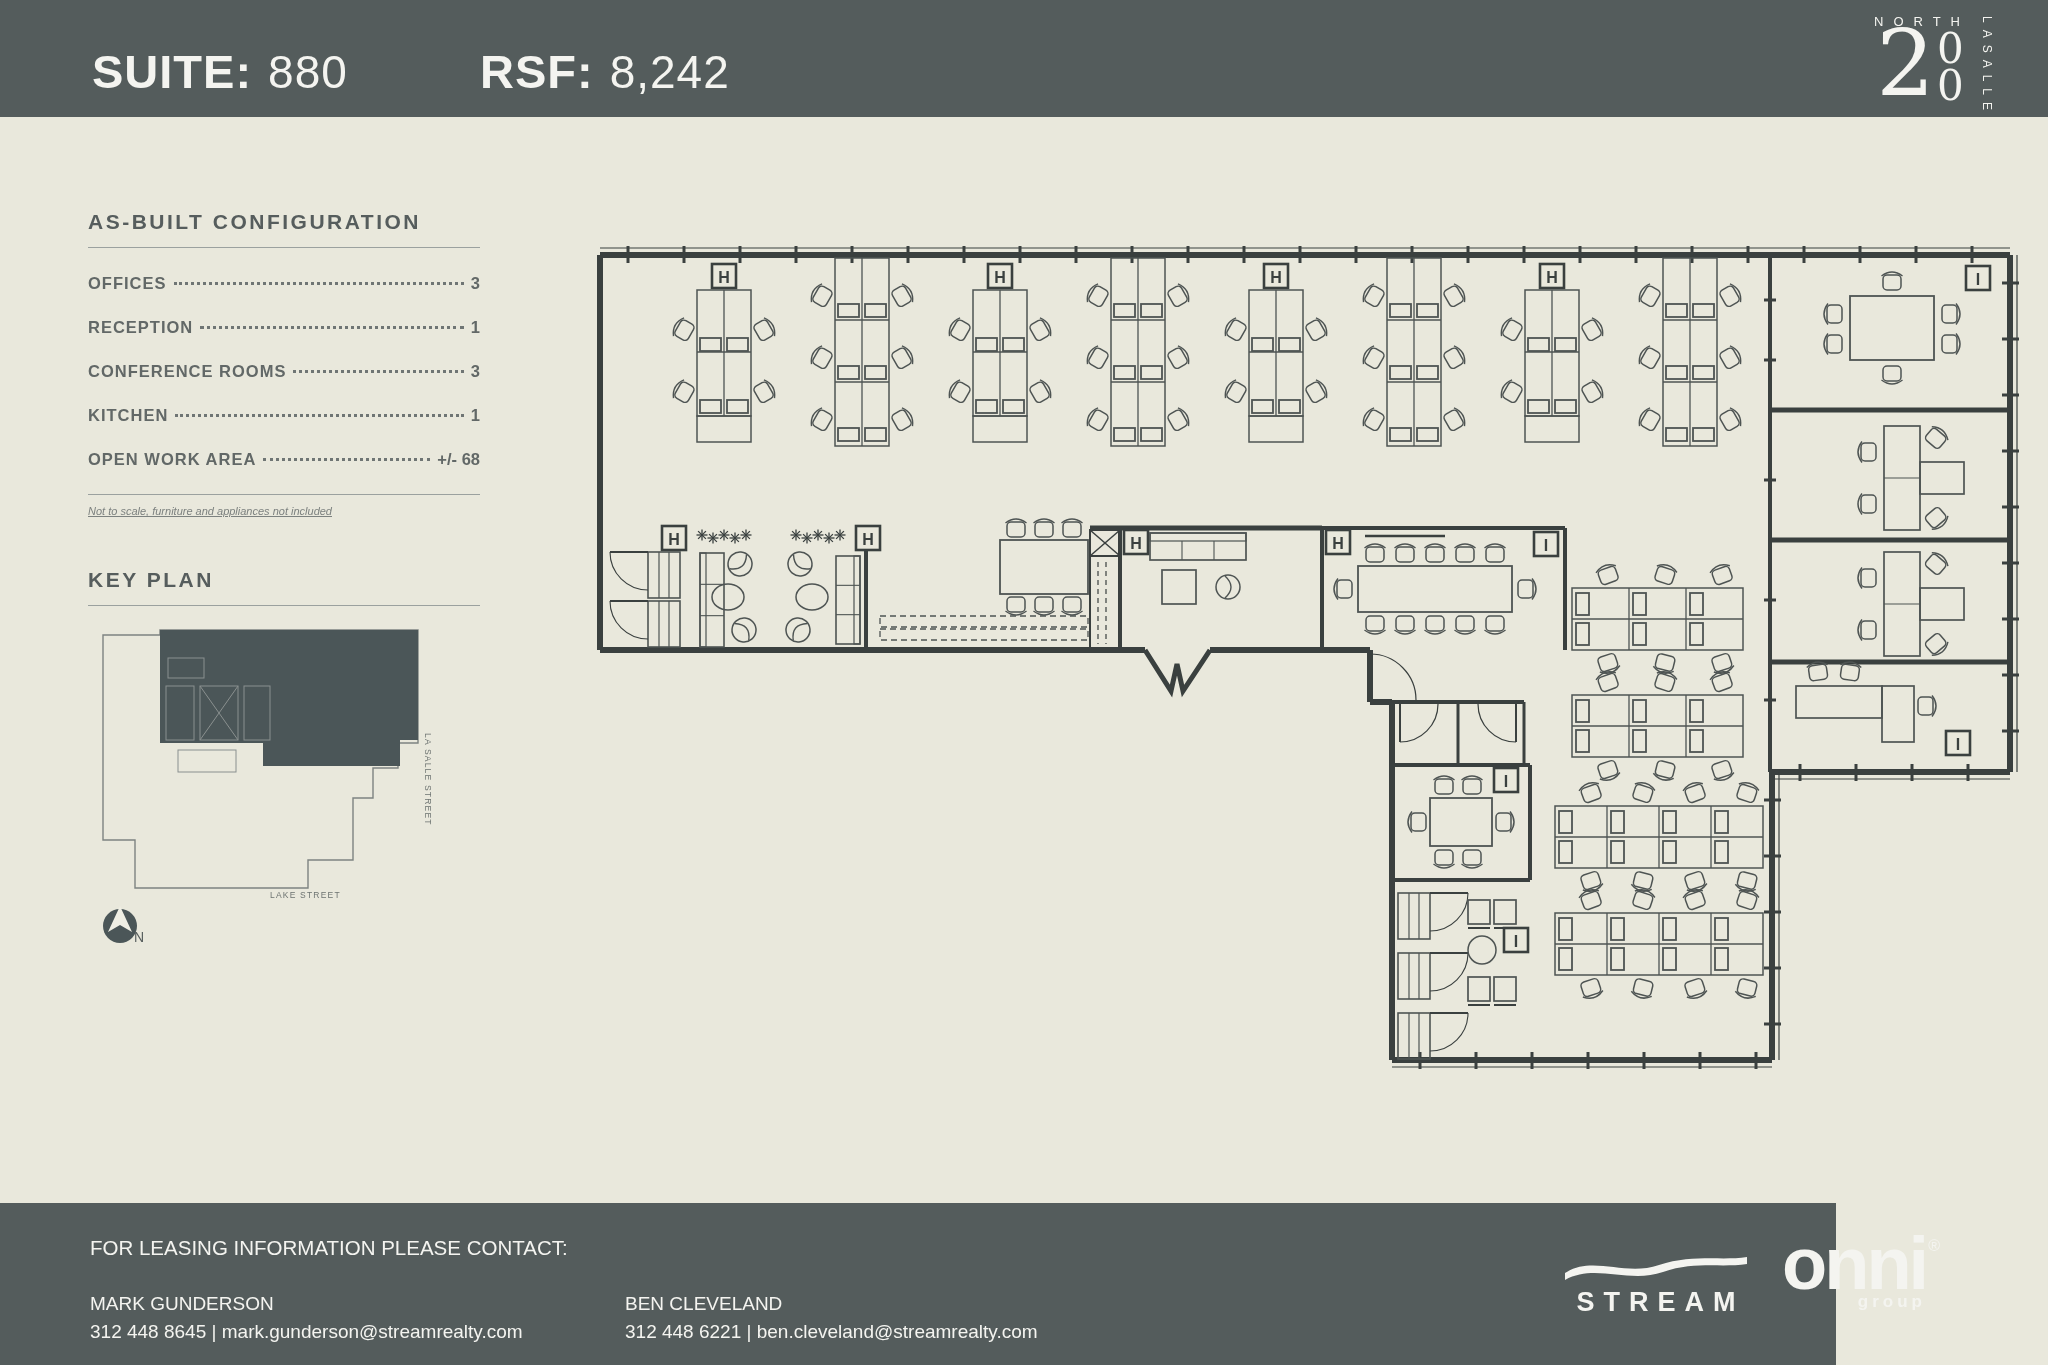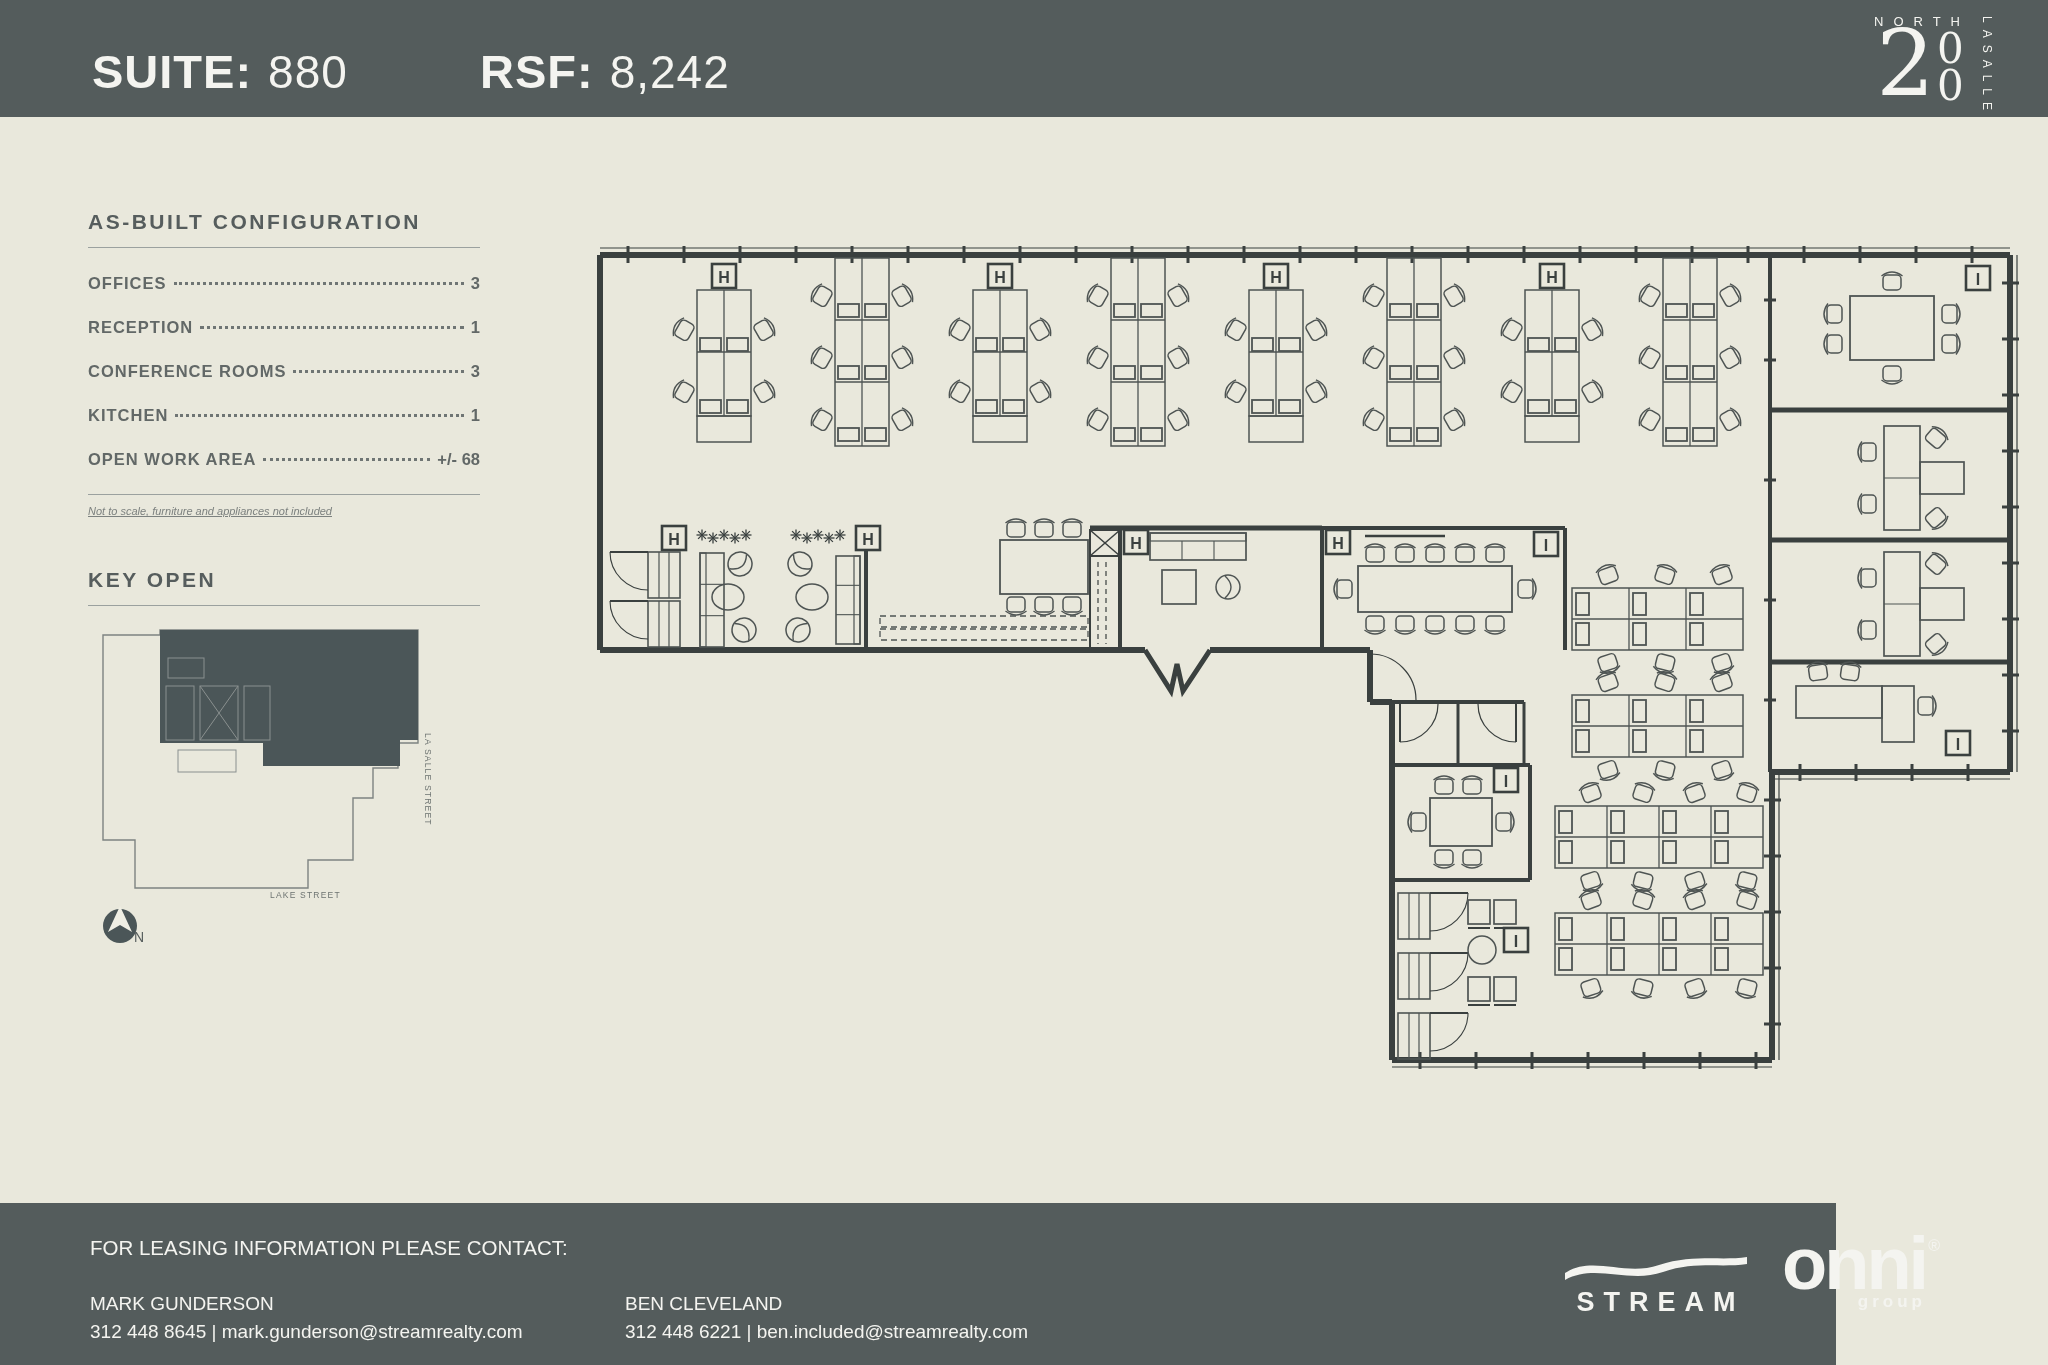--- a/index.html
+++ b/index.html
@@ -110,21 +110,21 @@
           <span class="cl">OPEN WORK AREA</span>
           <span class="dots"></span>
           <span class="cv">+/- 68</span>
         </div>
       </div>
     <hr class="rule">
     <div class="note">Not to scale, furniture and appliances not included</div>
   </section>
 
   <section id="keyplanBox">
-    <div class="side-title">KEY OPEN</div>
+    <div class="side-title">KEY PLAN</div>
     <hr class="rule">
     <svg id="kpsvg" width="392" height="390" viewBox="80 622 392 390">
 
       <path d="M95,637 L152,637 L152,632 L410,632 L410,745 L390,745 L390,770 L365,770 L365,800 L345,800 L345,862 L300,862 L300,890 L127,890 L127,842 L95,842 Z" fill="none" stroke="#7D8381" stroke-width="1.4"></path>
 
       <path d="M152,632 L410,632 L410,742 L392,742 L392,768 L255,768 L255,745 L152,745 Z" fill="#4B5658" stroke="none"></path>
 
       <g stroke="#8A908F" stroke-width="1" fill="none">
         <rect x="158" y="688" width="28" height="54"></rect>
         <rect x="192" y="688" width="38" height="54"></rect>
@@ -962,21 +962,21 @@
         <span>312 448 8645</span>
         <span>|</span>
         <span>mark.gunderson@streamrealty.com</span>
       </div>
     </div>
     <div class="contact" id="contact1">
       <div class="cname">BEN CLEVELAND</div>
       <div class="cline">
         <span>312 448 6221</span>
         <span>|</span>
-        <span>ben.included@streamrealty.com</span>
+        <span>ben.cleveland@streamrealty.com</span>
       </div>
     </div>
 
     <div class="stream">
       <svg width="186" height="30" viewBox="0 0 186 30">
         <path d="M2,22 C30,4 62,26 96,14 C130,3 160,10 184,6 L184,13 C158,17 132,10 100,21 C66,33 32,12 2,29 Z" fill="#F4F4F0"></path>
       </svg>
       <div class="sword">STREAM</div>
     </div>
 

